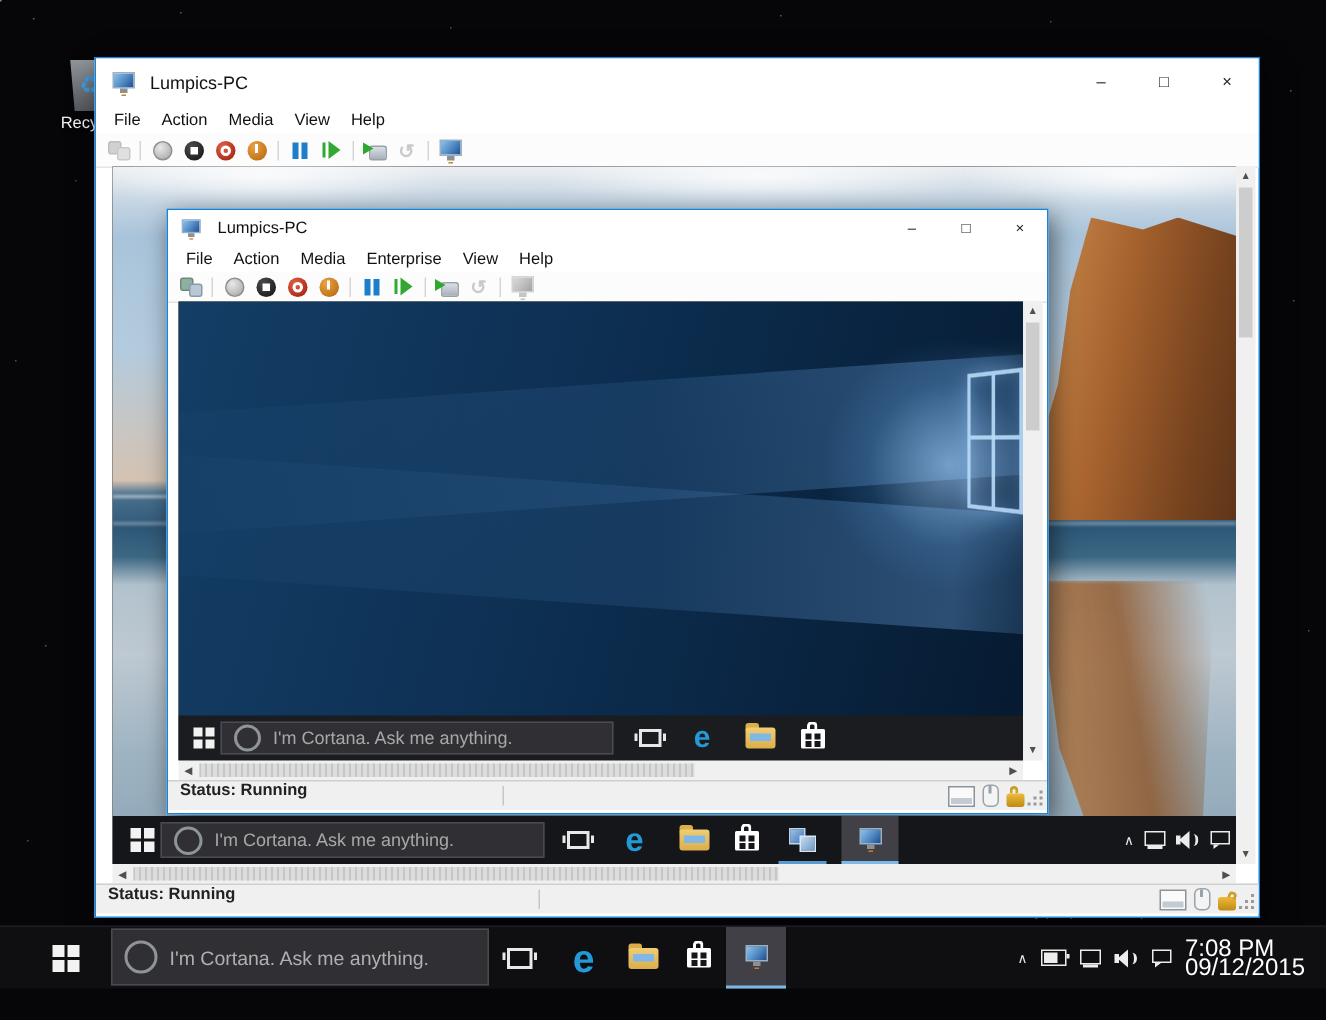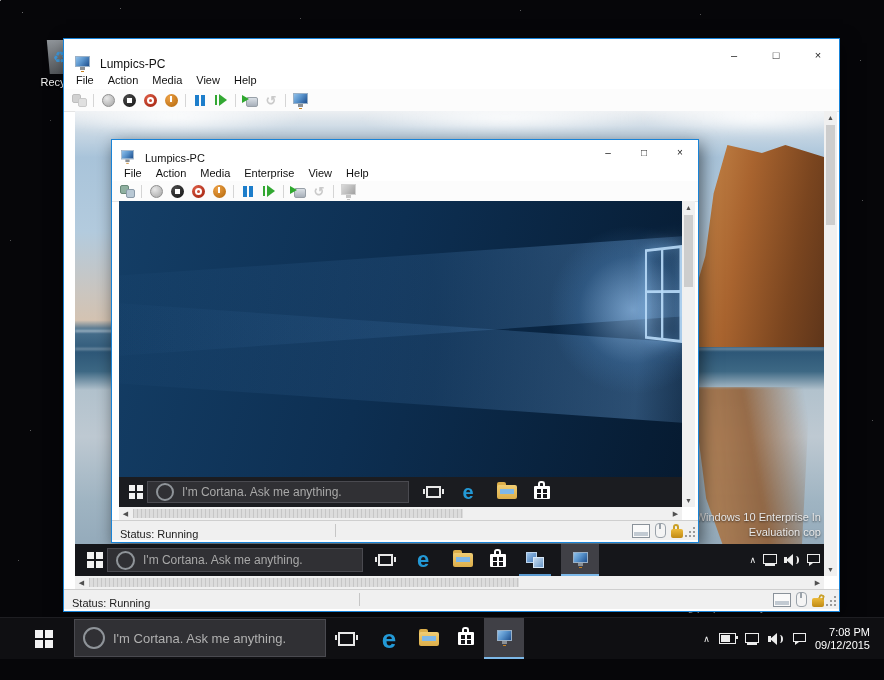--- a/index.html
+++ b/index.html
@@ -11,21 +11,21 @@
     862px 200px rgba(255,255,255,.3),872px 420px rgba(255,255,255,.3),50px 120px rgba(255,255,255,.25);}
   
   .desktop-icon{position:absolute;left:36px;top:40px;width:48px;text-align:center;z-index:1;}
   .bin{width:30px;height:34px;margin:0 auto;background:linear-gradient(#90959a,#54585c);
     clip-path:polygon(6% 0,94% 0,84% 100%,16% 100%);display:flex;align-items:center;justify-content:center;
     color:#3f9ade;font-size:16px;}
   .desktop-icon .lbl{margin-top:2px;font-size:11px;color:#f0f0f0;text-shadow:0 1px 2px #000;}
   .host-watermark{position:absolute;left:642px;top:601px;z-index:1;font-size:11px;color:#d8d8d8;white-space:nowrap;}
   
   .win{position:absolute;background:#fff;border:1px solid #1883d7;box-shadow:3px 5px 16px rgba(0,0,0,.55);}
-  .titlebar{display:flex;align-items:flex-end;background:#fff;}
+  .titlebar{display:flex;align-items:center;background:#fff;}
   .outer>.titlebar{height:32px;padding-left:10px;}
   .inner-win>.titlebar{height:24px;padding-left:7px;}
   .t-title{font-size:12px;color:#111;margin-left:9px;}
   .inner-win .t-title{font-size:11px;}
   .t-ctrls{margin-left:auto;display:flex;height:100%;}
   .tc{width:42px;height:100%;display:flex;align-items:center;justify-content:center;font-size:11px;color:#222;}
   .inner-win .tc{width:36px;font-size:10px;}
   .menubar{display:flex;align-items:center;height:18px;padding-left:5px;background:#fff;font-size:11px;color:#111;}
   .inner-win .menubar{height:17px;}
   .mi{padding:0 7px;}
@@ -56,21 +56,21 @@
   .revert-ic{font-size:13px;color:#9a9a9a;font-weight:bold;line-height:1;}
   .vmc-ic{position:relative;width:17px;height:15px;display:inline-block;}
   .vmc-ic::before{content:"";position:absolute;left:1px;top:0;width:13px;height:9px;background:linear-gradient(130deg,#8fc0ea 0%,#5a94cc 45%,#1e4f8e 100%);border:1px solid #9ab0c6;}
   .vmc-ic::after{content:"";position:absolute;left:6px;top:11px;width:5px;height:3px;background:#8a9096;box-shadow:0 3px 0 -1px #c8821f;}
   
   .viewport{position:absolute;overflow:hidden;background:#000;}
   .vscroll,.hscroll{position:absolute;background:#f0f0f0;}
   .sarr{position:absolute;color:#505050;font-size:7px;width:13px;height:13px;display:flex;align-items:center;justify-content:center;}
   .vthumb{position:absolute;left:2px;width:9px;background:#cdcdcd;}
   .hthumb{position:absolute;top:2px;height:9px;background:#dcdcdc;background-image:repeating-linear-gradient(90deg,#c6c6c6 0 1px,transparent 1px 4px);}
-  .statusbar{position:absolute;background:#f0f0f0;border-top:1px solid #cfcfcf;display:flex;align-items:flex-end;font-size:11px;color:#222;padding-left:8px;box-sizing:border-box;}
+  .statusbar{position:absolute;background:#f0f0f0;border-top:1px solid #cfcfcf;display:flex;align-items:flex-start;font-size:11px;color:#222;padding-left:8px;box-sizing:border-box;font-weight:bold;}
   .sdiv{position:absolute;left:38%;top:3px;bottom:3px;width:1px;background:#c6c6c6;}
   .sicons{position:absolute;right:15px;top:0;bottom:0;display:flex;gap:5px;align-items:center;}
   .mon-ic{width:16px;height:12px;border:1px solid #8a929a;background:#fafafa;position:relative;}
   .mon-ic::after{content:"";position:absolute;left:1px;right:1px;bottom:1px;height:4px;background:#c2cad2;}
   .mouse-ic{width:9px;height:13px;border:1px solid #9aa2aa;border-radius:4px;background:#f4f4f4;position:relative;}
   .mouse-ic::before{content:"";position:absolute;left:3px;top:0;width:2px;height:5px;background:#9aa2aa;}
   .lock{position:relative;width:12px;height:9px;margin-top:5px;border-radius:2px;background:linear-gradient(#edba3a,#c08a14);}
   .lock::before{content:"";position:absolute;left:2px;top:-5px;width:6px;height:5px;border:2px solid #c9a028;border-bottom:none;border-radius:3px 3px 0 0;box-sizing:border-box;}
   .lock.open::before{left:6px;transform:rotate(22deg);transform-origin:bottom left;}
   .grip{position:absolute;right:2px;bottom:2px;width:10px;height:10px;}
@@ -130,21 +130,21 @@
   .spk-ic{position:relative;width:16px;height:12px;}
   .spk-ic::before{content:"";position:absolute;left:0;top:3px;width:3px;height:6px;background:#ececec;}
   .spk-ic::after{content:"";position:absolute;left:2px;top:0;width:0;height:0;border-top:6px solid transparent;border-bottom:6px solid transparent;border-right:7px solid #ececec;}
   .spk-ic i{position:absolute;right:1px;top:2px;width:5px;height:8px;border-right:2px solid #ececec;border-radius:50%;}
   .ac-ic{position:relative;width:13px;height:12px;}
   .ac-ic::before{content:"";position:absolute;left:0;right:0;top:0;bottom:3px;border:1px solid #ececec;}
   .ac-ic::after{content:"";position:absolute;left:2px;bottom:0;width:0;height:0;border-top:3px solid #ececec;border-right:4px solid transparent;}
   .bat-ic{position:relative;width:15px;height:9px;border:1px solid #ececec;}
   .bat-ic::before{content:"";position:absolute;right:-3px;top:2px;width:2px;height:3px;background:#ececec;}
   .bat-ic::after{content:"";position:absolute;left:1px;top:1px;bottom:1px;width:9px;background:#ececec;}
-  .clock{font-size:11px;color:#fff;text-align:right;line-height:13px;}
+  .clock{font-size:16px;color:#fff;line-height:13px;}
   
   .host-bar{top:617px;height:41px;background:#0f0f12;border-top:1px solid #1e1e22;z-index:5;}
 </style>
 </head>
 <body>
 
 <div class="screen">
   <div class="stars"></div>
 
   <div class="desktop-icon">
@@ -214,24 +214,20 @@
       <div class="outer-wall">
         <div class="cloud" style="left:-30px;top:-14px;width:260px;height:40px;"></div>
         <div class="cloud" style="left:280px;top:-10px;width:300px;height:34px;"></div>
         <div class="cloud" style="left:560px;top:-16px;width:240px;height:42px;"></div>
         <div class="wave" style="top:47%;"></div>
         <div class="wave" style="top:51%;opacity:.6;"></div>
         <div class="rock"></div>
         <div class="rock-refl"></div>
       </div>
 
-      <div class="vm-watermark">
-        <div>Windows 10 Enterprise In</div>
-        <div>Evaluation cop</div>
-      </div>
 
       <div class="win inner-win" style="left:36px;top:28px;width:586px;height:402px;z-index:2;">
         <div class="titlebar">
           <span class="vmc-ic" style="transform:scale(.85);"></span>
           <span class="t-title">Lumpics-PC</span>
           <span class="t-ctrls">
             <span class="tc">–</span>
             <span class="tc">□</span>
             <span class="tc">×</span>
           </span>

